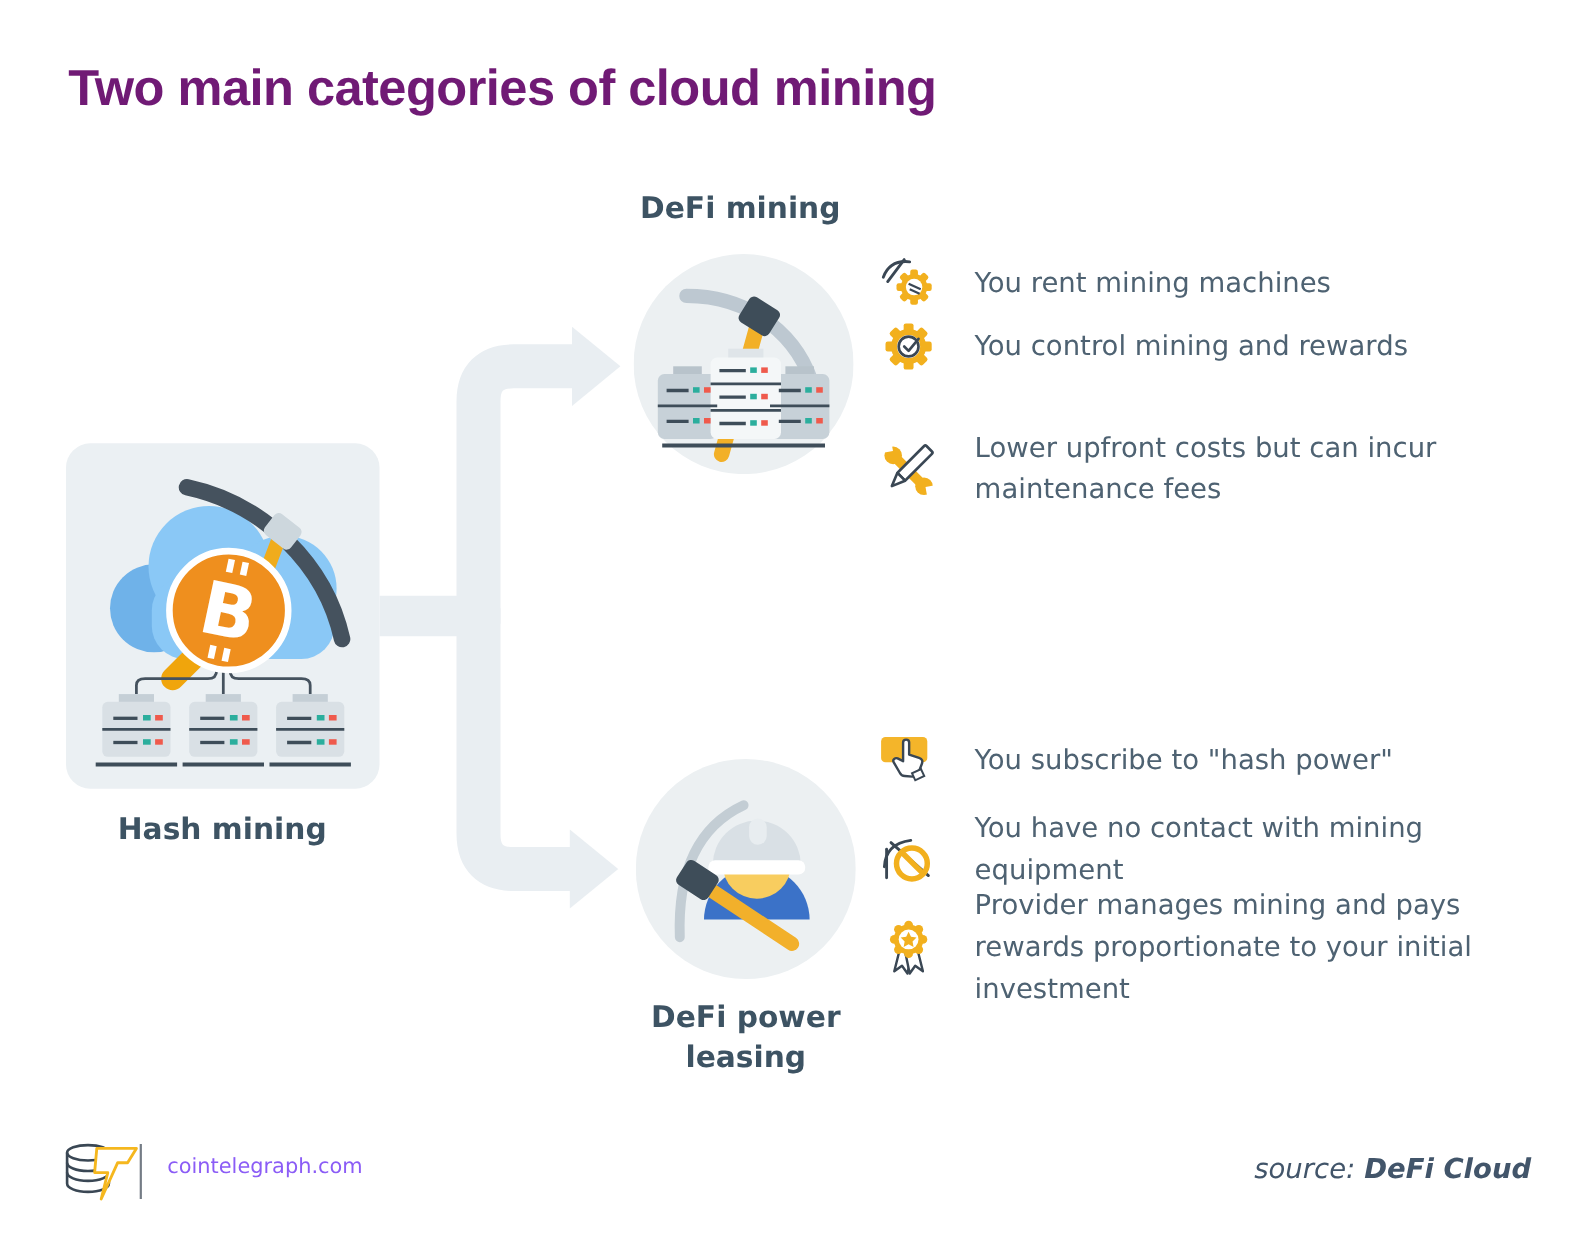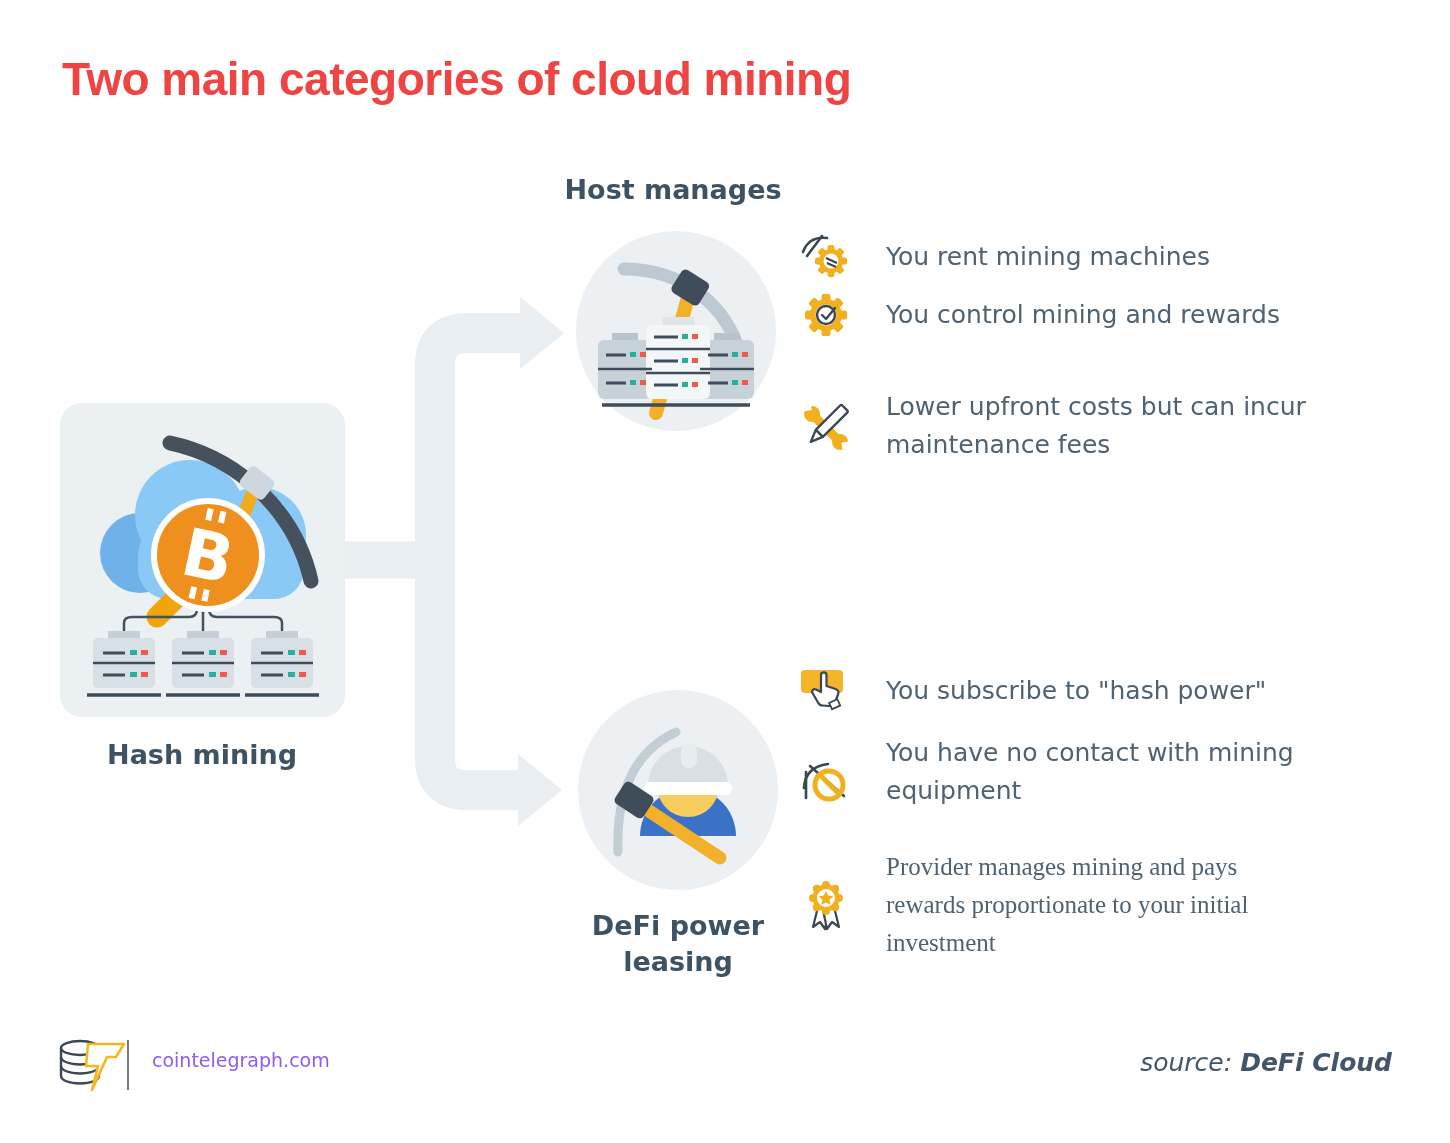--- a/index.html
+++ b/index.html
@@ -1,40 +1,40 @@
 <!DOCTYPE html>
 <html><head>
 <meta charset="utf-8">
 <style>
   html,body{margin:0;padding:0;background:#ffffff;}
   .canvas{position:relative;width:1450px;height:1143px;background:#ffffff;overflow:hidden;
           font-family:"DejaVu Sans", sans-serif;}
   .title{position:absolute;left:62px;top:52px;width:1100px;
          font-family:"Liberation Sans", sans-serif;font-weight:bold;font-size:46px;
-         letter-spacing:-0.5px;color:#ef4444;}
+         letter-spacing:-0.5px;color:#701a75;}
   .seclabel{position:absolute;font-weight:bold;font-size:27px;color:#3D5363;text-align:center;
             white-space:pre-line;line-height:36px;}
   .host-label{left:523px;top:172px;width:300px;}
   .hash-label{left:518px;top:908px;width:320px;}
   .cloud-label{left:52px;top:737px;width:300px;}
   .cloud-box{position:absolute;left:60px;top:403px;width:285px;height:314px;border-radius:22px;
              background:#EBF0F3;}
   .circle-ill{position:absolute;width:200px;height:200px;}
   .host-circle{left:576px;top:231px;}
   .hash-circle{left:578px;top:690px;}
   .arrows{position:absolute;left:340px;top:280px;}
   .bullet{position:absolute;left:800px;display:flex;align-items:center;}
   .bullet .bicon{width:56px;flex:0 0 56px;display:flex;justify-content:flex-start;}
   .bullet .btext{margin-left:30px;font-size:25px;line-height:38px;color:#4E6272;white-space:pre-line;}
   .b-g1r1{top:230px;height:54px;}
   .b-g1r2{top:288px;height:54px;}
   .b-g1r3{top:350px;height:84px;margin-top:34px;}
   .b-g2r1{top:664px;height:54px;}
   .b-g2r2{top:726px;height:84px;align-items:flex-end;}
-  .b-g2r3{top:844px;height:122px;font-family:Liberation Serif, serif;}
+  .b-g2r3{top:800px;height:122px;}
   .footer-logo{position:absolute;left:54px;top:1034px;}
   .footer-divider{position:absolute;left:127px;top:1040px;width:2px;height:50px;background:#747C85;}
   .footer-site{position:absolute;left:152px;top:1049px;font-size:19px;color:#8b5cf6;}
   .footer-source{position:absolute;right:58px;top:1048px;font-size:25px;font-style:italic;color:#42556A;}
   .footer-source .src-name{font-weight:bold;margin-left:8px;}
 </style>
 </head>
 <body>
 
 <div class="canvas">
@@ -115,21 +115,21 @@
         <rect x="138" y="106" width="6" height="12" fill="#ffffff"></rect>
         <rect x="151" y="106" width="6" height="12" fill="#ffffff"></rect>
         <rect x="138" y="186" width="6" height="12" fill="#ffffff"></rect>
         <rect x="151" y="186" width="6" height="12" fill="#ffffff"></rect>
         <text x="148" y="176" text-anchor="middle" font-family="DejaVu Sans" font-weight="bold" font-size="66" fill="#ffffff">B</text>
       </g>
     </svg>
   </div>
   <div class="seclabel cloud-label">Hash mining</div>
 
-  <div class="seclabel host-label">Host manages</div>
+  <div class="seclabel host-label">DeFi mining</div>
   <svg class="circle-ill host-circle" viewBox="0 0 200 200">
     <circle cx="100" cy="100" r="100" fill="#ECF0F2"></circle>
     <path d="M48,38 C108,38 152,76 164,124" stroke="#BDC8D1" stroke-width="13" stroke-linecap="round" fill="none"></path>
     <line x1="116" y1="52" x2="80" y2="182" stroke="#F2B028" stroke-width="14" stroke-linecap="round"></line>
     <g transform="translate(114,57) rotate(32)">
         <rect x="-16" y="-14" width="32" height="27" rx="5" fill="#3E4D59"></rect>
       </g>
 
     <rect x="36" y="102" width="26" height="8" fill="#B8C3CB"></rect>
     <rect x="138" y="102" width="26" height="8" fill="#B8C3CB"></rect>

